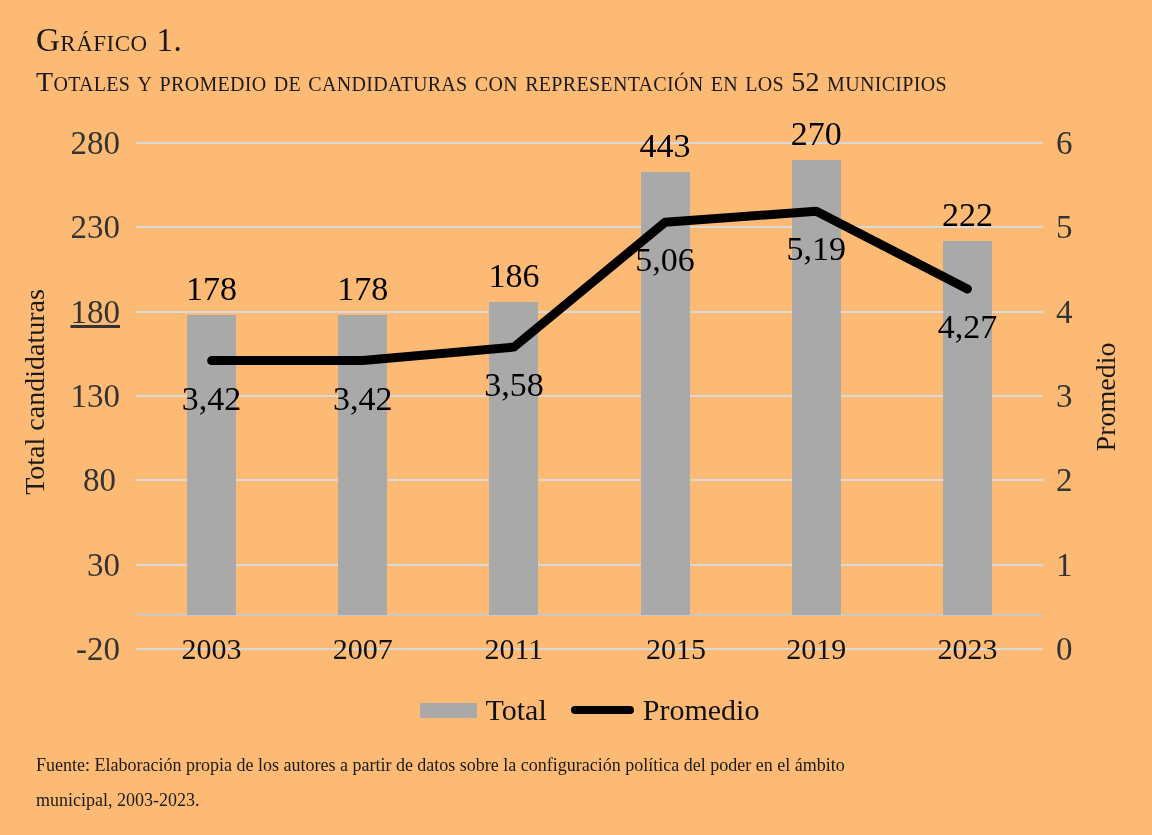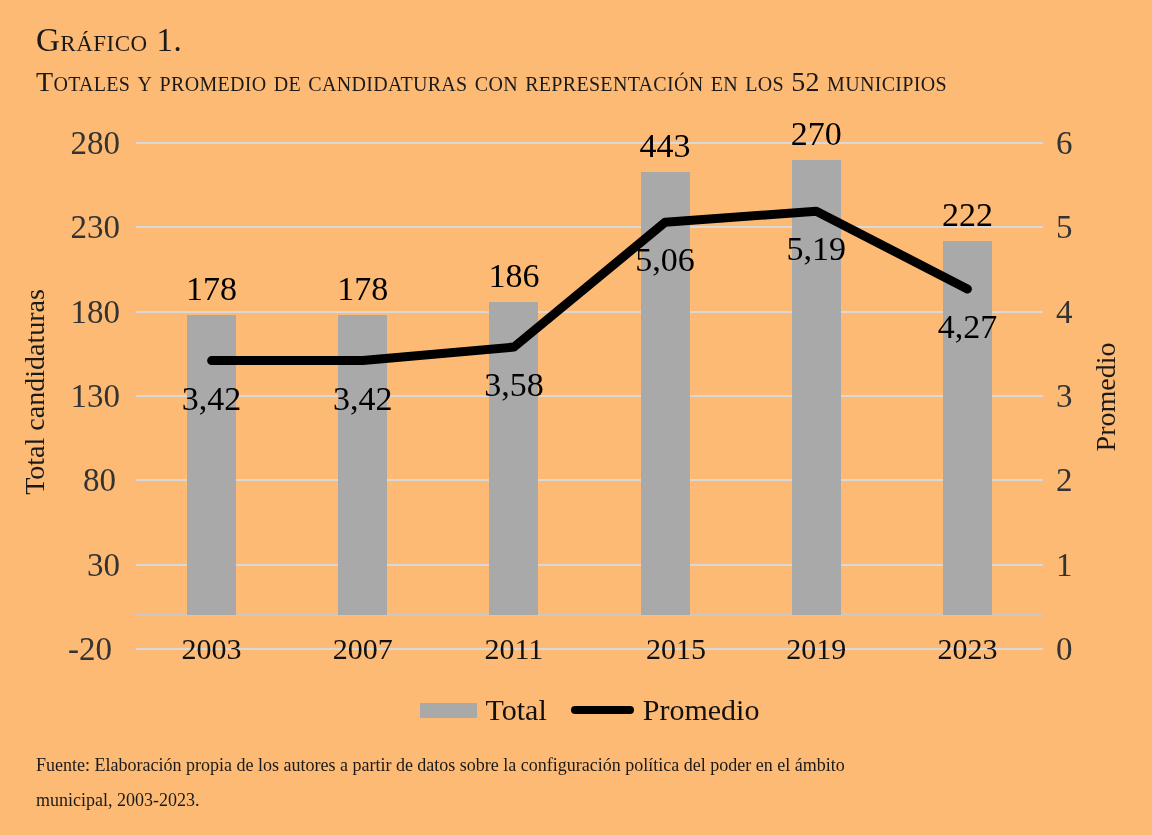--- a/index.html
+++ b/index.html
@@ -61,33 +61,33 @@
   </div>
 
   <div class="canvas" id="canvas">
       <div class="gridline" style="left: 136px; width: 907px; top: 142px;"></div>
       <div class="tick-label tick-left" style="left: 20px; width: 100px; top: 123px;">280</div>
       <div class="tick-label tick-right" style="left: 1056px; width: 80px; top: 123px;">6</div>
       <div class="gridline" style="left: 136px; width: 907px; top: 226.3px;"></div>
       <div class="tick-label tick-left" style="left: 20px; width: 100px; top: 207.3px;">230</div>
       <div class="tick-label tick-right" style="left: 1056px; width: 80px; top: 207.3px;">5</div>
       <div class="gridline" style="left: 136px; width: 907px; top: 310.7px;"></div>
-      <div class="tick-label tick-left" style="left: 20px; width: 100px; top: 291.7px;">180</div>
+      <div class="tick-label tick-left" style="left: 20px; width: 100px; top: 291.7px; text-decoration: underline;">180</div>
       <div class="tick-label tick-right" style="left: 1056px; width: 80px; top: 291.7px;">4</div>
       <div class="gridline" style="left: 136px; width: 907px; top: 395px;"></div>
       <div class="tick-label tick-left" style="left: 20px; width: 100px; top: 376px;">130</div>
       <div class="tick-label tick-right" style="left: 1056px; width: 80px; top: 376px;">3</div>
       <div class="gridline" style="left: 136px; width: 907px; top: 479.3px;"></div>
       <div class="tick-label tick-left" style="left: 16px; width: 100px; top: 460.3px;">80</div>
       <div class="tick-label tick-right" style="left: 1056px; width: 80px; top: 460.3px;">2</div>
       <div class="gridline" style="left: 136px; width: 907px; top: 563.7px;"></div>
       <div class="tick-label tick-left" style="left: 20px; width: 100px; top: 544.7px;">30</div>
       <div class="tick-label tick-right" style="left: 1056px; width: 80px; top: 544.7px;">1</div>
       <div class="gridline" style="left: 136px; width: 907px; top: 648px;"></div>
-      <div class="tick-label tick-left" style="left: 12px; width: 100px; top: 629px;">-20</div>
+      <div class="tick-label tick-left" style="left: 20px; width: 100px; top: 629px;">-20</div>
       <div class="tick-label tick-right" style="left: 1056px; width: 80px; top: 629px;">0</div>
       <div class="axis-zero-line" style="left: 136px; width: 907px; top: 614.3px; background: rgb(201, 201, 201);"></div>
       <div class="bar" style="left: 187.1px; width: 49px; top: 315px; height: 300.2px; background: rgb(169, 169, 169);"></div>
       <div class="data-label" style="left: 151.6px; width: 120px; top: 269px;">178</div>
       <div class="cat-label" style="left: 141.6px; width: 140px; top: 627px;">2003</div>
       <div class="bar" style="left: 338.3px; width: 49px; top: 315px; height: 300.2px; background: rgb(169, 169, 169);"></div>
       <div class="data-label" style="left: 302.8px; width: 120px; top: 269px;">178</div>
       <div class="cat-label" style="left: 292.8px; width: 140px; top: 627px;">2007</div>
       <div class="bar" style="left: 489.4px; width: 49px; top: 301.5px; height: 313.7px; background: rgb(169, 169, 169);"></div>
       <div class="data-label" style="left: 453.9px; width: 120px; top: 255.5px;">186</div>

